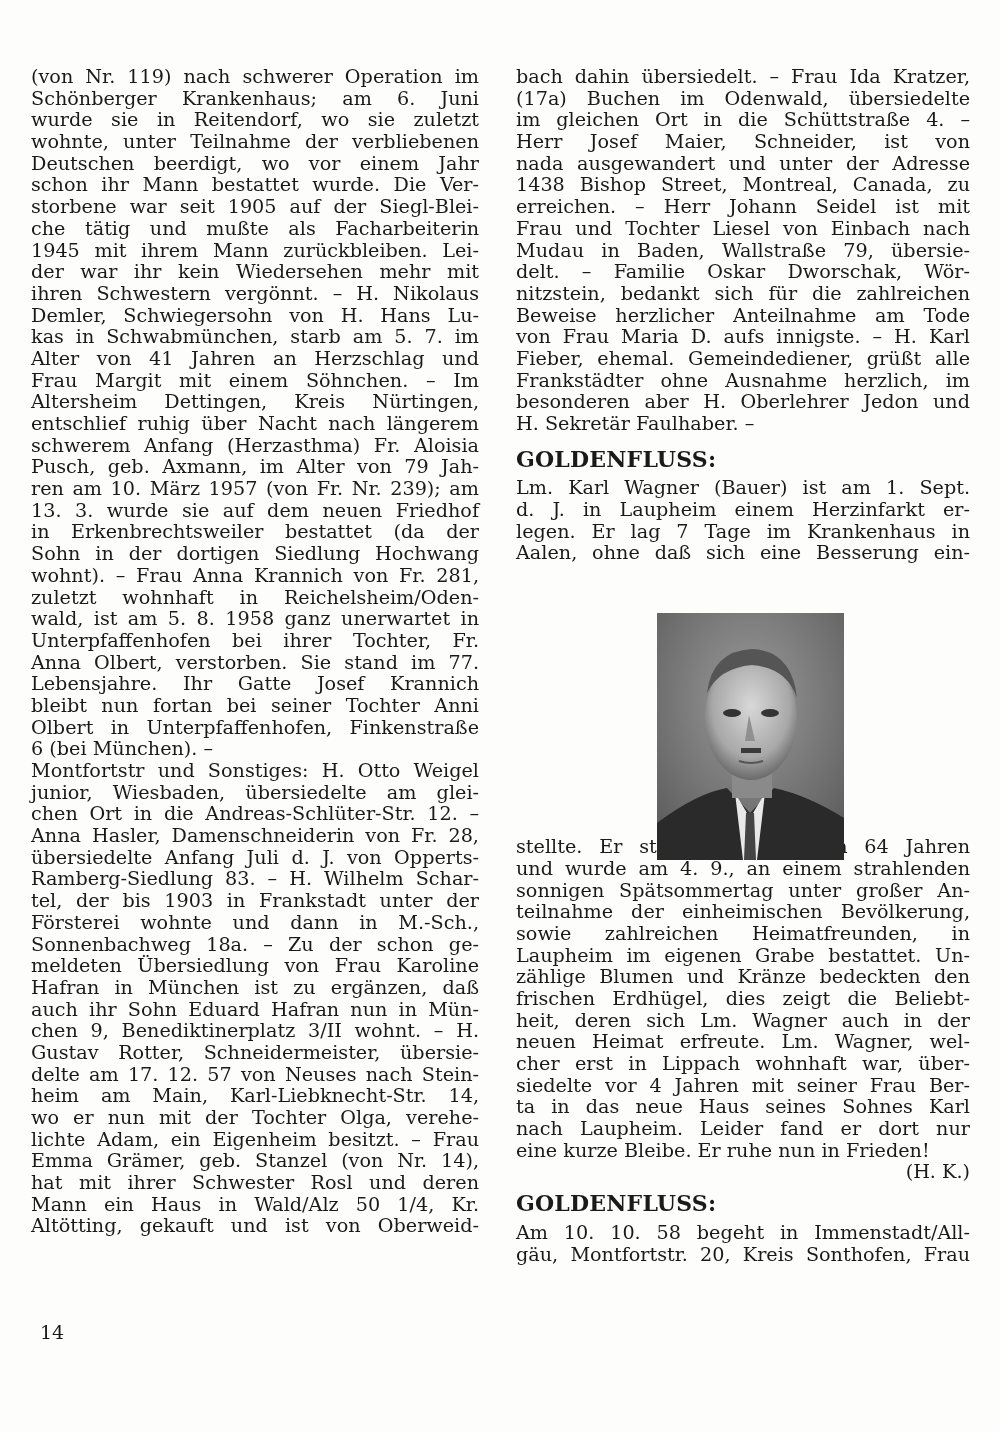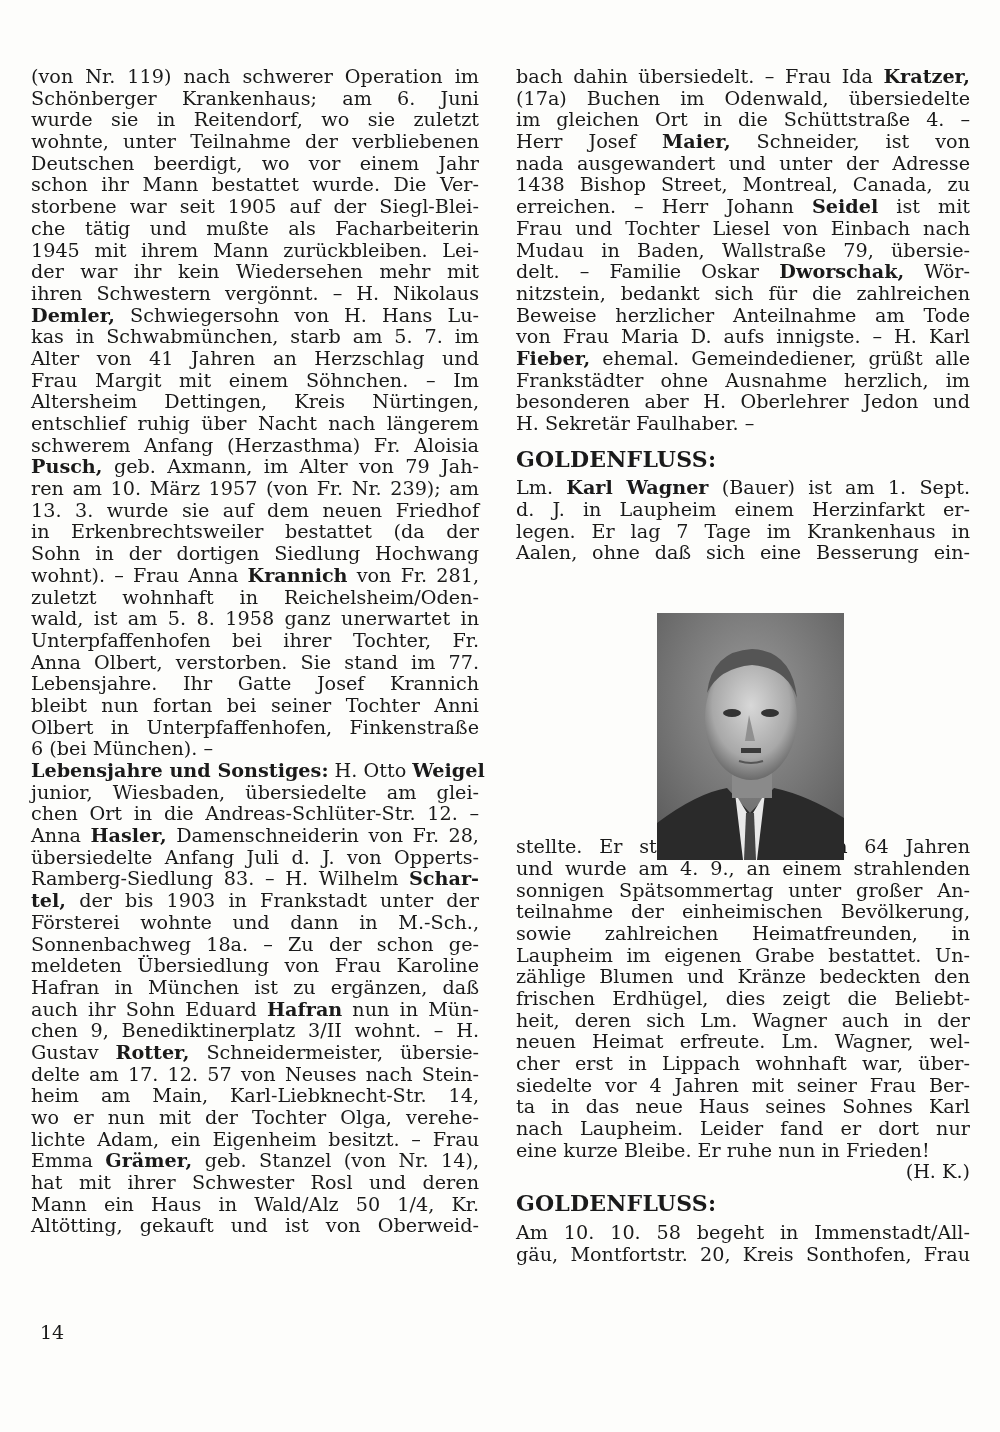--- a/index.html
+++ b/index.html
@@ -6,21 +6,21 @@
   body {
     width:1000px; height:1432px; background:#fdfdfb; position:relative; overflow:hidden;
     font-family:"DejaVu Serif", "Liberation Serif", serif; color:#1a1a1a;
   }
   .col { position:absolute; top:66px; width:448px; font-size:19.2px; line-height:21.7px; }
   .col.left { left:31px; }
   .col.right { left:516px; width:454px; }
   .line { display:block; white-space:nowrap; text-align:justify; text-align-last:justify; height:21.7px; overflow:visible; }
   .line.last { text-align-last:left; }
   .line.rightal { text-align:right; text-align-last:right; }
-  b { font-weight:bold; }
+  b { font-weight:normal; }
   .heading { font-weight:bold; font-size:22px; letter-spacing:0.2px; margin-top:14px; margin-bottom:7px; display:block; height:21.7px; }
   .photo-wrap { position:absolute; left:657px; top:613px; width:187px; height:247px; }
   .page-number { position:absolute; left:40px; top:1321px; font-size:19px; }
 </style>
 </head>
 <body>
 
 <div class="col left" id="leftcol">
     <span class="line">(von Nr. 119) nach schwerer Operation im</span>
     <span class="line">Schönberger Krankenhaus; am 6. Juni</span>
@@ -47,21 +47,21 @@
     <span class="line">Sohn in der dortigen Siedlung Hochwang</span>
     <span class="line">wohnt). – Frau Anna <b>Krannich</b> von Fr. 281,</span>
     <span class="line">zuletzt wohnhaft in Reichelsheim/Oden-</span>
     <span class="line">wald, ist am 5. 8. 1958 ganz unerwartet in</span>
     <span class="line">Unterpfaffenhofen bei ihrer Tochter, Fr.</span>
     <span class="line">Anna Olbert, verstorben. Sie stand im 77.</span>
     <span class="line">Lebensjahre. Ihr Gatte Josef Krannich</span>
     <span class="line">bleibt nun fortan bei seiner Tochter Anni</span>
     <span class="line">Olbert in Unterpfaffenhofen, Finkenstraße</span>
     <span class="line last">6 (bei München). –</span>
-    <span class="line"><b>Lebensjahre und Sonstiges:</b> H. Otto <b>Weigel</b></span>
+    <span class="line"><b>Montfortstr und Sonstiges:</b> H. Otto <b>Weigel</b></span>
     <span class="line">junior, Wiesbaden, übersiedelte am glei-</span>
     <span class="line">chen Ort in die Andreas-Schlüter-Str. 12. –</span>
     <span class="line">Anna <b>Hasler,</b> Damenschneiderin von Fr. 28,</span>
     <span class="line">übersiedelte Anfang Juli d. J. von Opperts-</span>
     <span class="line">Ramberg-Siedlung 83. – H. Wilhelm <b>Schar-</b></span>
     <span class="line"><b>tel,</b> der bis 1903 in Frankstadt unter der</span>
     <span class="line">Försterei wohnte und dann in M.-Sch.,</span>
     <span class="line">Sonnenbachweg 18a. – Zu der schon ge-</span>
     <span class="line">meldeten Übersiedlung von Frau Karoline</span>
     <span class="line">Hafran in München ist zu ergänzen, daß</span>

